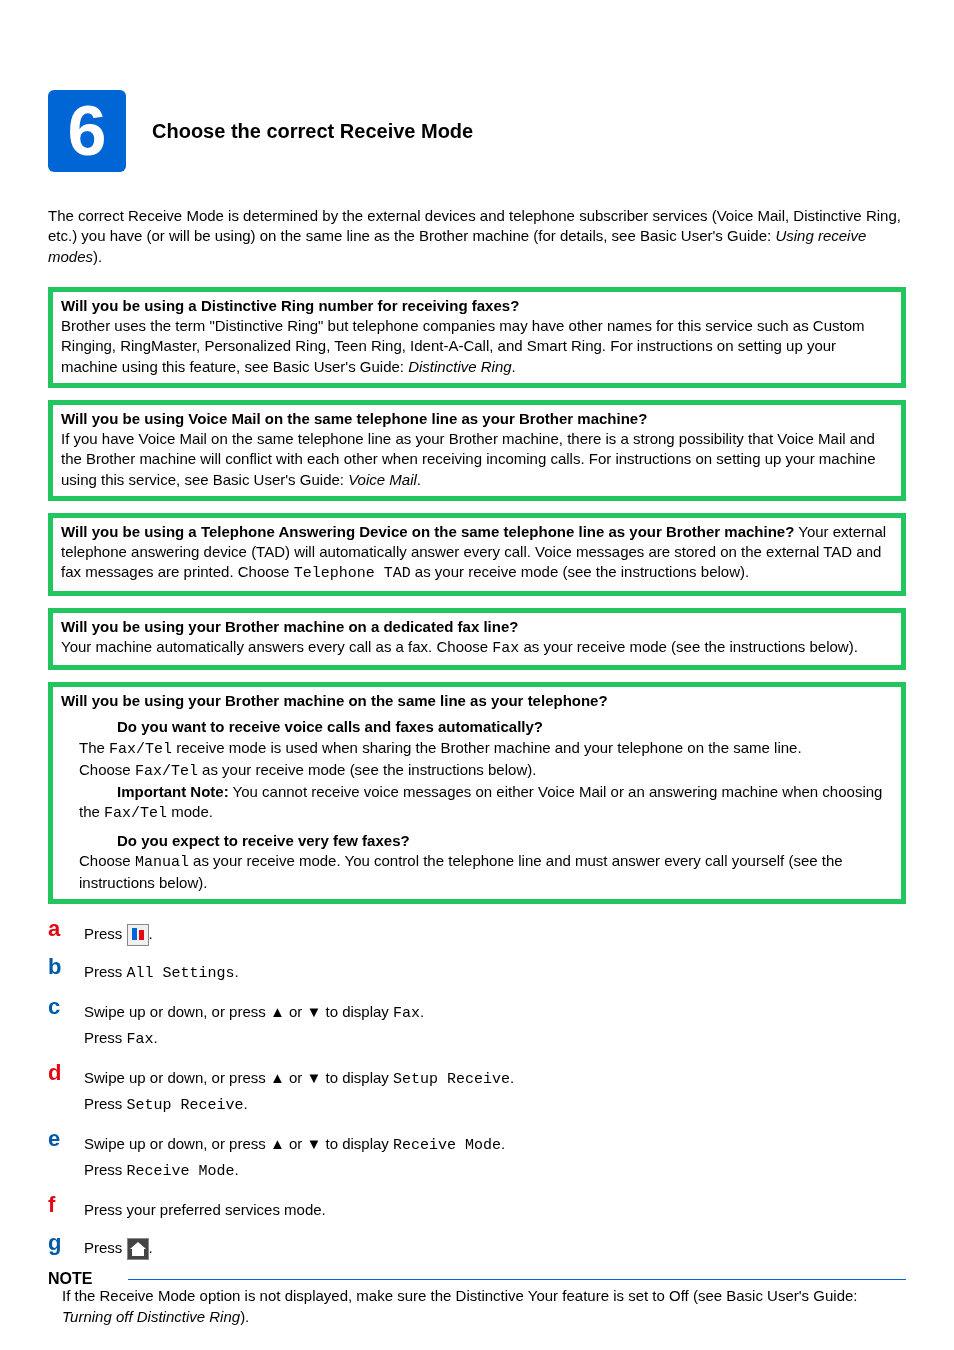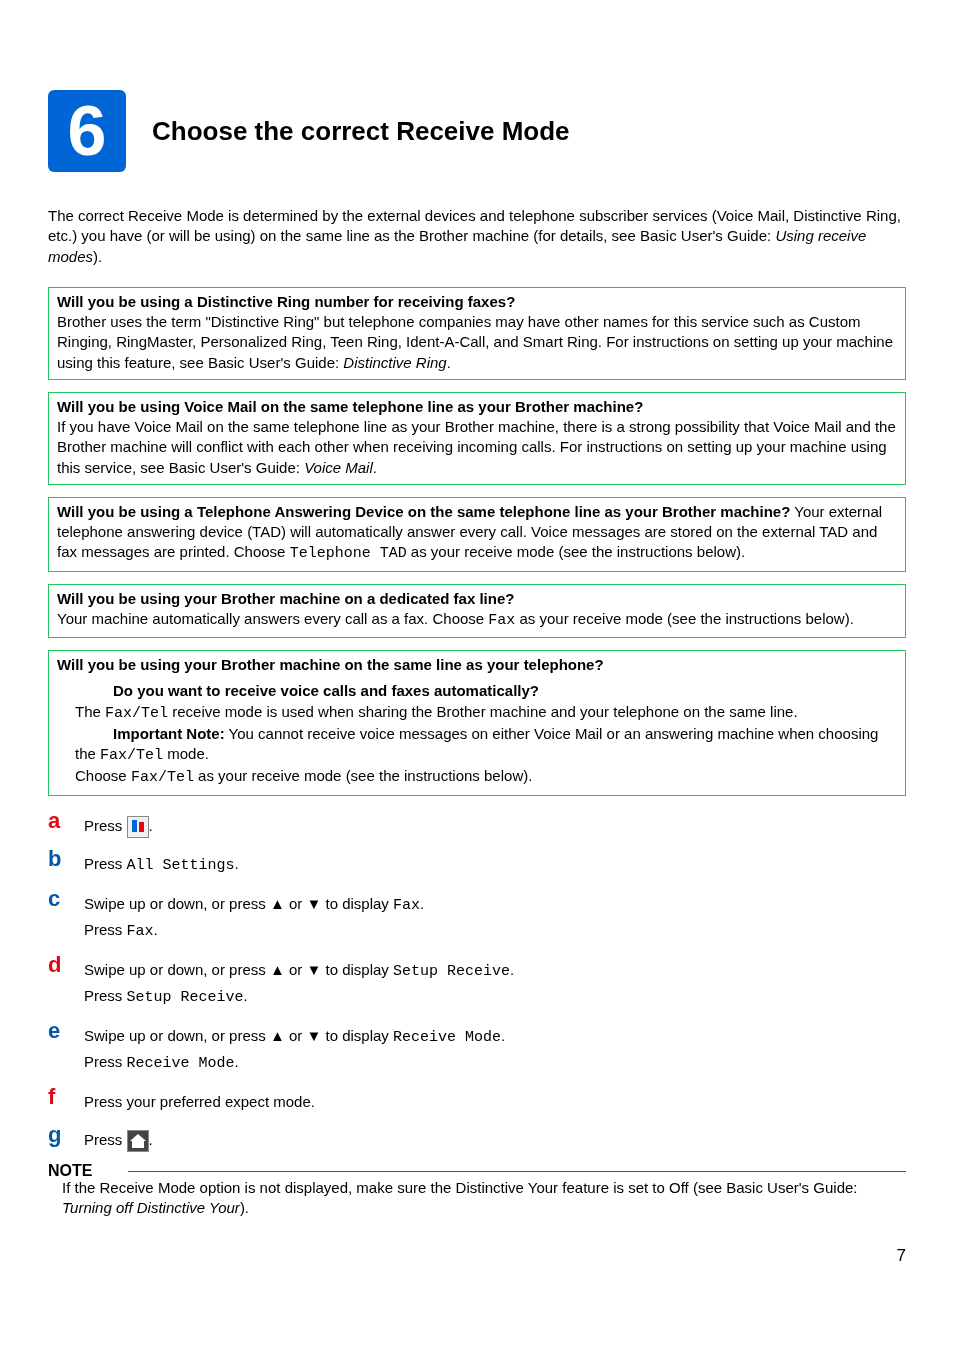--- a/index.html
+++ b/index.html
@@ -31,30 +31,30 @@
     margin-right: 26px;
     flex-shrink: 0;
   }
   .step-badge span {
     color: #fff;
     font-size: 70px;
     font-weight: 700;
     line-height: 1;
   }
   .step-title {
-    font-size: 26px;
+    font-size: 20px;
     font-weight: 700;
   }
   .intro {
     margin-bottom: 20px;
     line-height: 1.35;
   }
   .italic { font-style: italic; }
   .box {
-    border: 1px solid #22c55e;
+    border: 5px solid #22c55e;
     padding: 4px 8px 6px 8px;
     margin-bottom: 12px;
     line-height: 1.35;
   }
   .box .q { font-weight: 700; }
   .mono { font-family: "Courier New", Courier, monospace; }
   .subblock { padding-left: 18px; margin-top: 6px; }
   .subblock .sq { font-weight: 700; margin-left: 38px; }
   .steps { margin-top: 14px; }
   .step-line { display: flex; align-items: flex-start; margin-bottom: 10px; }
@@ -172,22 +172,26 @@
   <div class="box">
     <div class="q">Will you be using your Brother machine on a dedicated fax line?</div>
     <span>Your machine automatically answers every call as a fax. Choose </span><span class="mono">Fax</span><span> as your receive mode (see the instructions below).</span>
   </div>
 
   <div class="box">
     <div class="q">Will you be using your Brother machine on the same line as your telephone?</div>
     <div class="subblock">
       <div class="sq">Do you want to receive voice calls and faxes automatically?</div>
       <div><span>The </span><span class="mono">Fax/Tel</span><span> receive mode is used when sharing the Brother machine and your telephone on the same line.</span></div>
+      <div><span>Choose </span><span class="mono">Fax/Tel</span><span> as your receive mode (see the instructions below).</span></div>
       <div><span class="sq">Important Note:</span><span> You cannot receive voice messages on either Voice Mail or an answering machine when choosing the </span><span class="mono">Fax/Tel</span><span> mode.</span></div>
-      <div><span>Choose </span><span class="mono">Fax/Tel</span><span> as your receive mode (see the instructions below).</span></div>
+    </div>
+    <div class="subblock">
+      <div class="sq">Do you expect to receive very few faxes?</div>
+      <div><span>Choose </span><span class="mono">Manual</span><span> as your receive mode. You control the telephone line and must answer every call yourself (see the instructions below).</span></div>
     </div>
   </div>
 
   <div class="steps">
 
     <div class="step-line">
       <div class="step-letter la">a</div>
       <div class="step-body">
         <span>Press </span><span class="icon-wrap icon-settings"></span><span>.</span>
       </div>
@@ -219,35 +223,35 @@
     <div class="step-line">
       <div class="step-letter le">e</div>
       <div class="step-body">
         <div><span>Swipe up or down, or press ▲ or ▼ to display </span><span class="mono">Receive Mode</span><span>.</span></div>
         <div><span>Press </span><span class="mono">Receive Mode</span><span>.</span></div>
       </div>
     </div>
 
     <div class="step-line">
       <div class="step-letter lf">f</div>
-      <div class="step-body">Press your preferred expect mode.</div>
+      <div class="step-body">Press your preferred services mode.</div>
     </div>
 
     <div class="step-line">
       <div class="step-letter lg">g</div>
       <div class="step-body">
         <span>Press </span><span class="icon-wrap icon-home"></span><span>.</span>
       </div>
     </div>
 
   </div>
 
   <div class="note-block">
     <span class="note-title">NOTE</span>
     <div class="note-rule"></div>
     <div class="note-body">
-      <span>If the Receive Mode option is not displayed, make sure the Distinctive Your feature is set to Off (see Basic User's Guide: </span><span class="italic">Turning off Distinctive Your</span><span>).</span>
+      <span>If the Receive Mode option is not displayed, make sure the Distinctive Your feature is set to Off (see Basic User's Guide: </span><span class="italic">Turning off Distinctive Ring</span><span>).</span>
     </div>
   </div>
 
   <div class="page-num">7</div>
 
 </div>
 
 </body></html>

